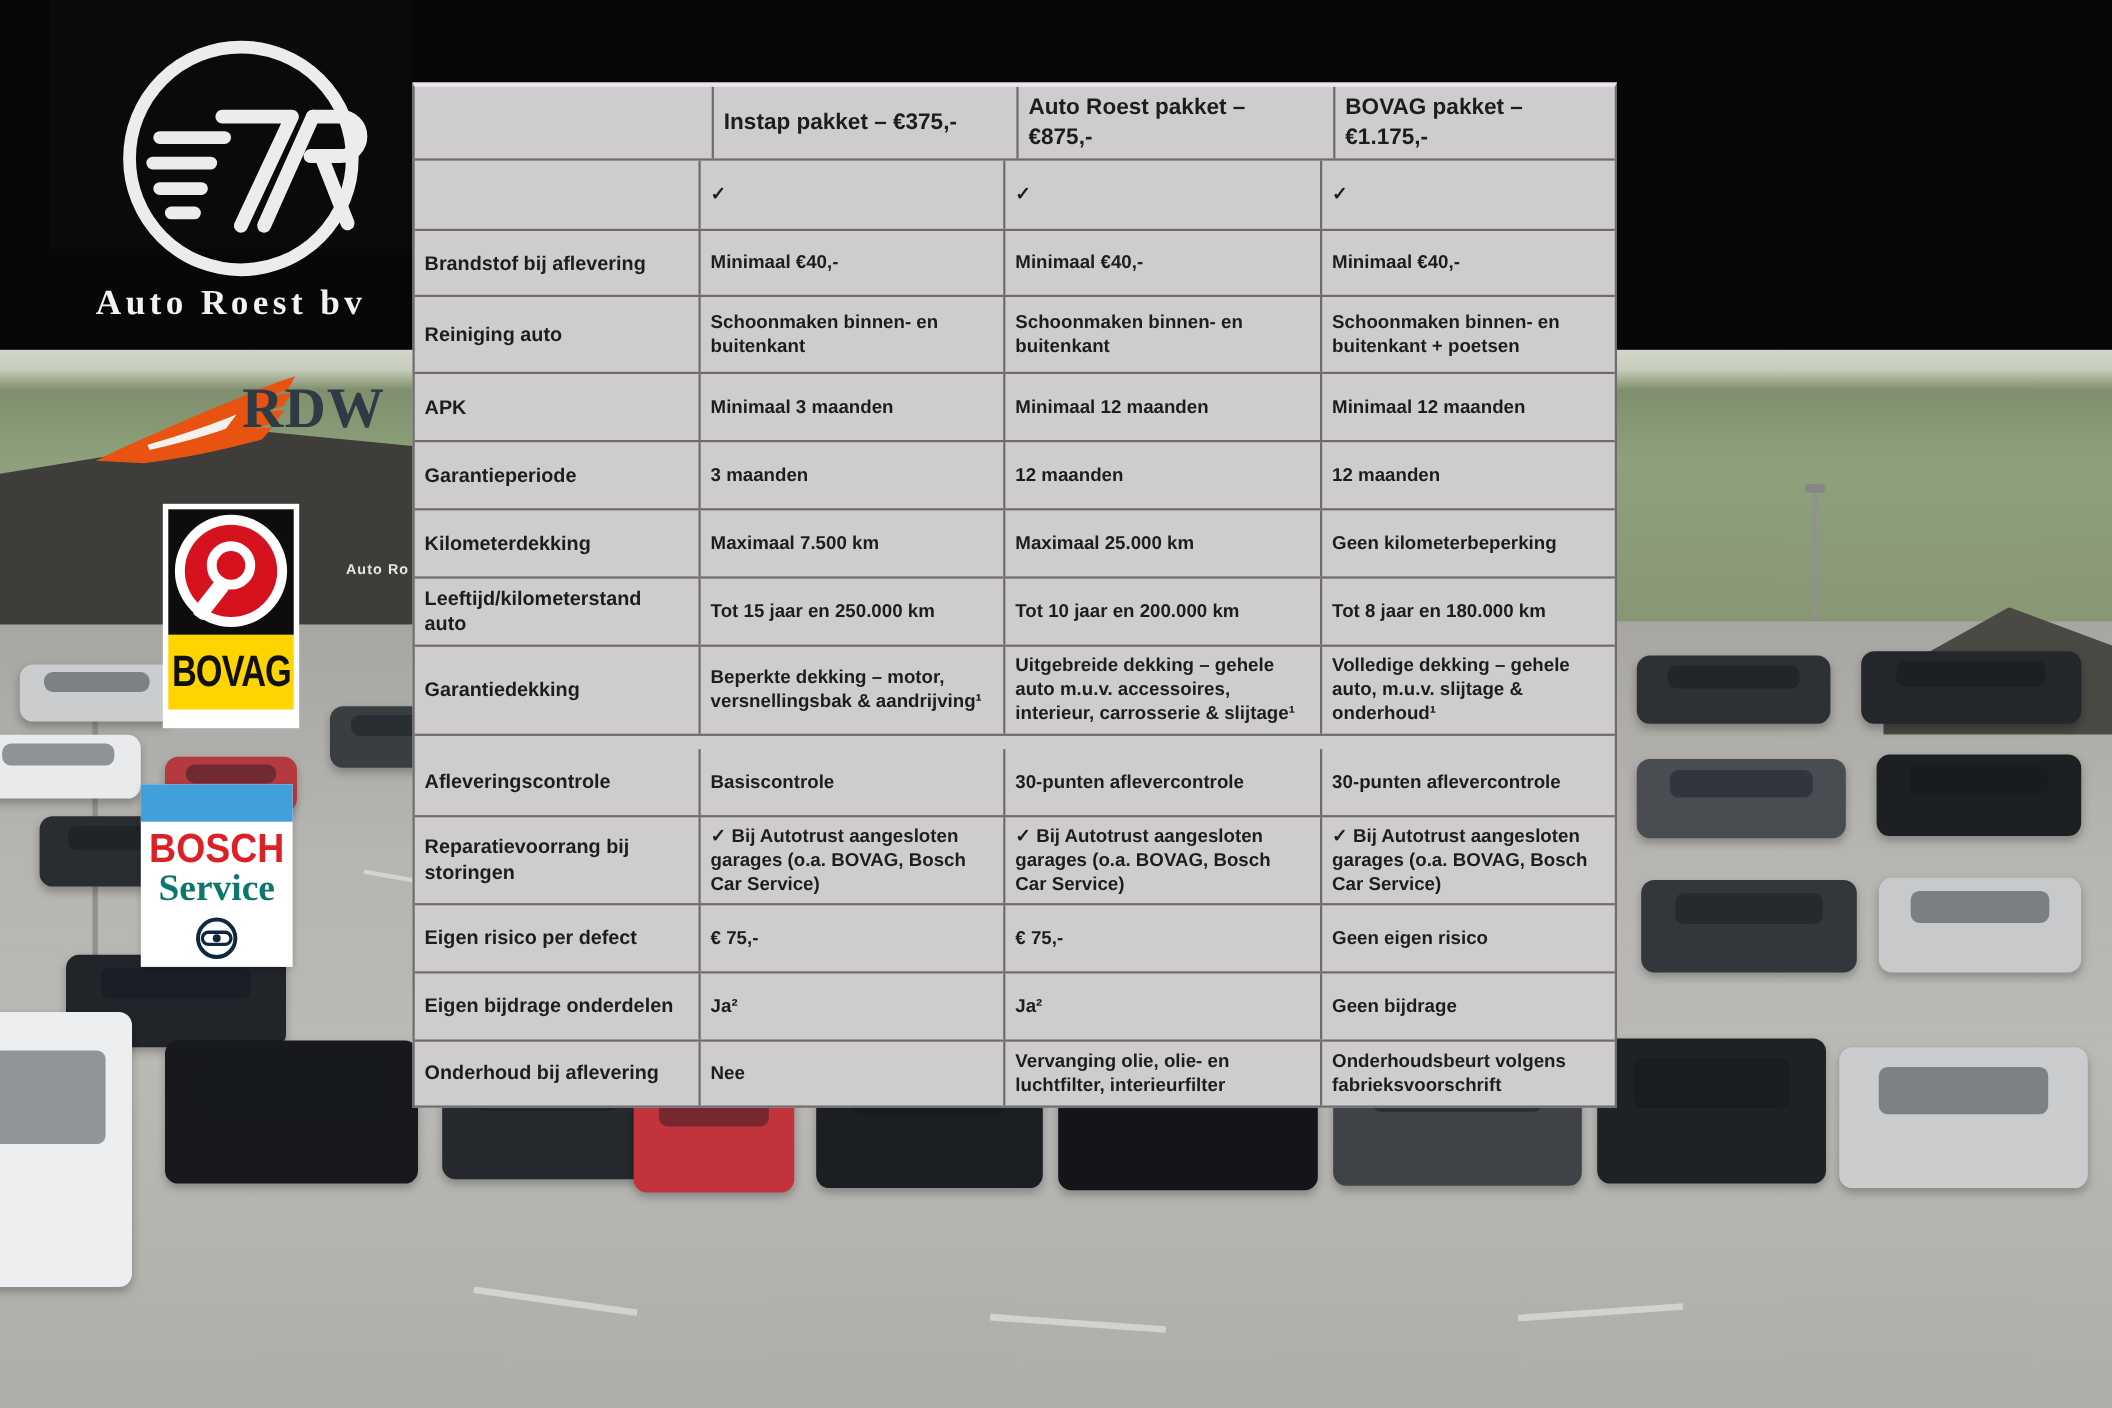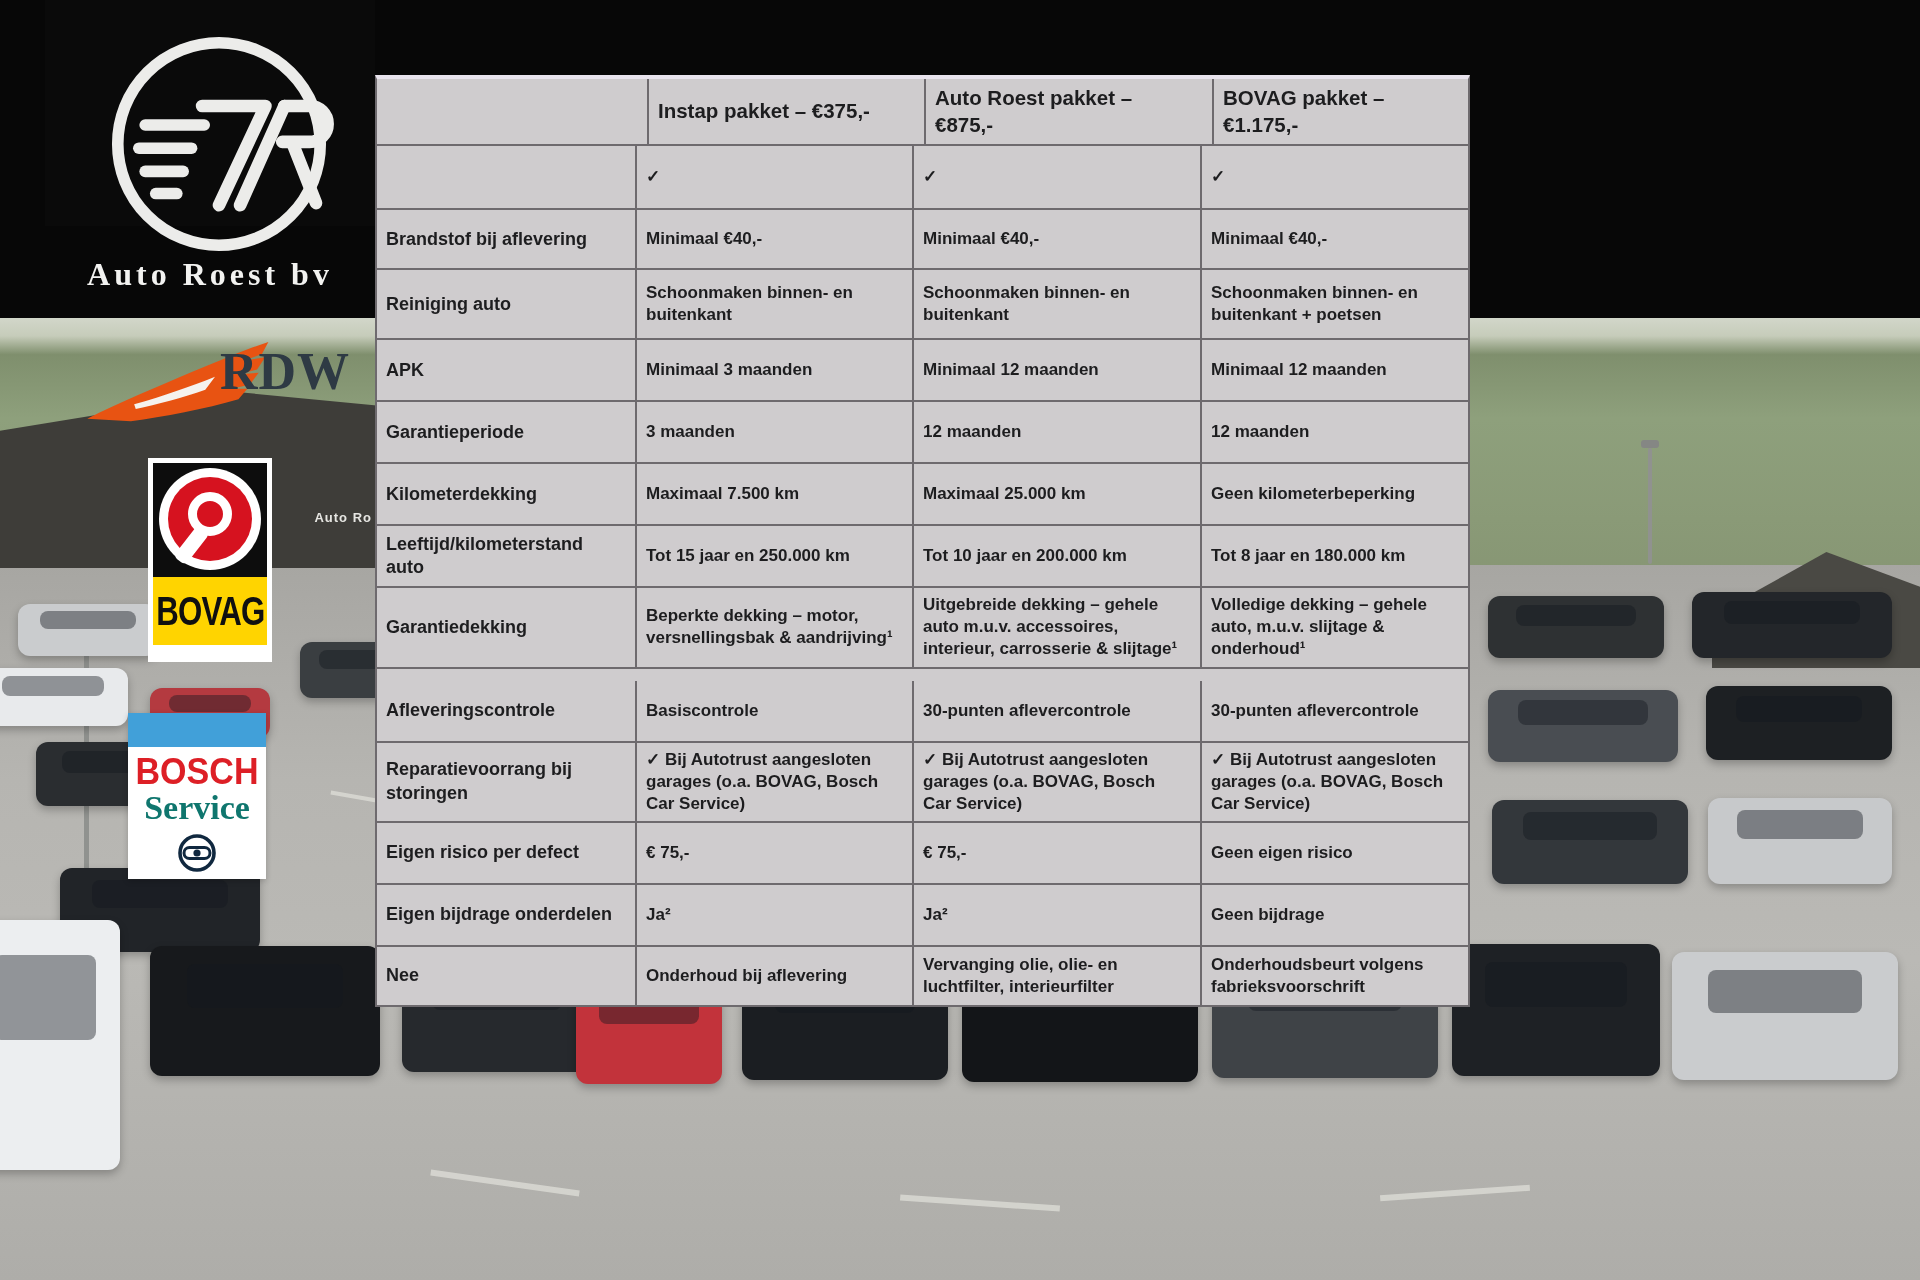--- a/index.html
+++ b/index.html
@@ -276,20 +276,20 @@
     </div>
 
     <div class="trow" style="min-height:60px;">
       <div class="tcell">Eigen bijdrage onderdelen</div>
       <div class="tcell">Ja²</div>
       <div class="tcell">Ja²</div>
       <div class="tcell">Geen bijdrage</div>
     </div>
 
     <div class="trow" style="min-height:58px;">
+      <div class="tcell">Onderhoud bij aflevering</div>
       <div class="tcell">Nee</div>
-      <div class="tcell">Onderhoud bij aflevering</div>
       <div class="tcell">Vervanging olie, olie- en luchtfilter, interieurfilter</div>
       <div class="tcell">Onderhoudsbeurt volgens fabrieksvoorschrift</div>
     </div>
 
   </div>
 </div>
 
 </body></html>

